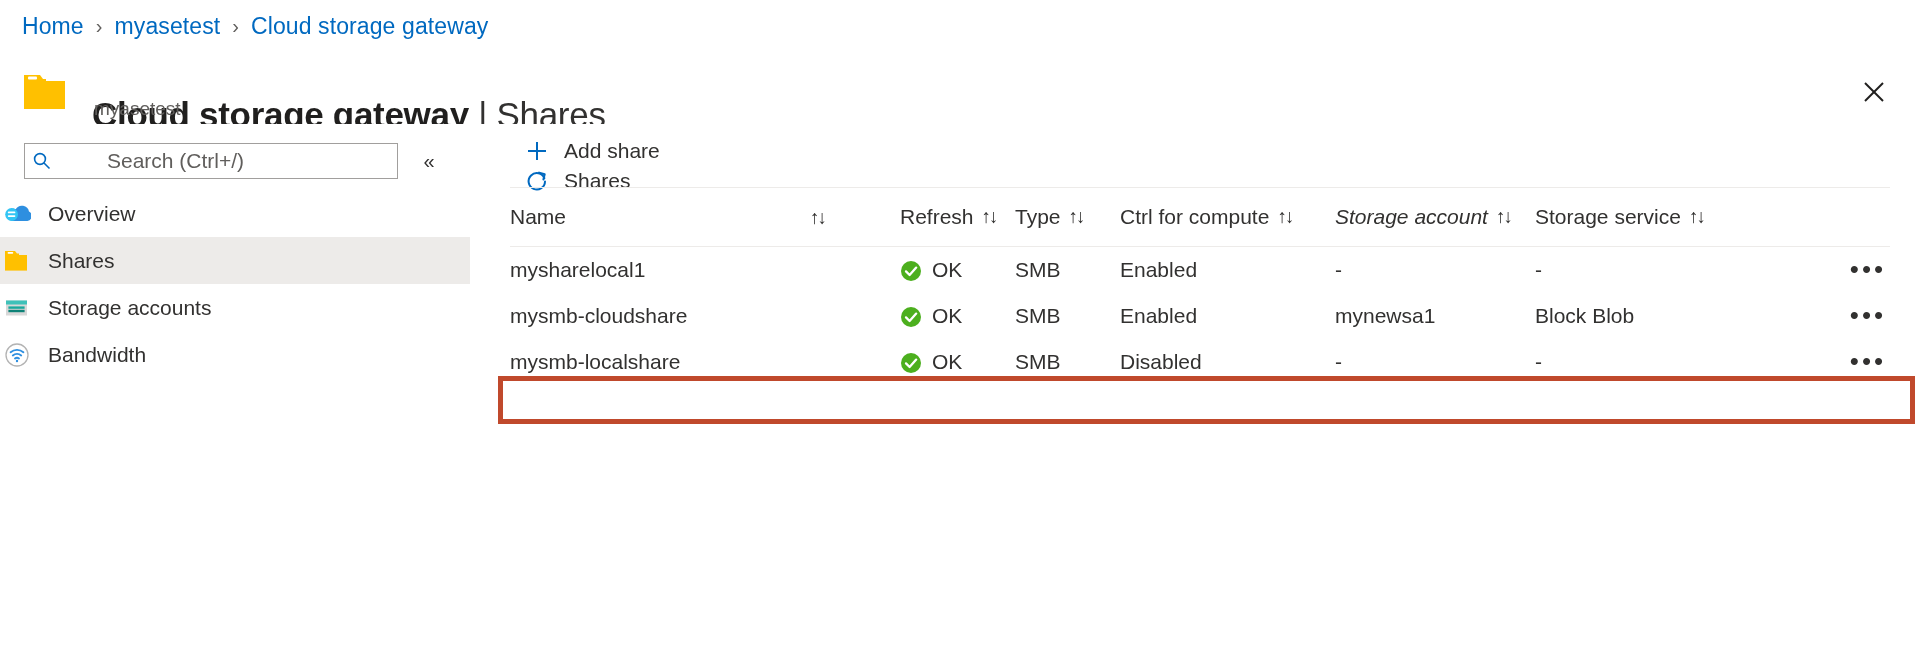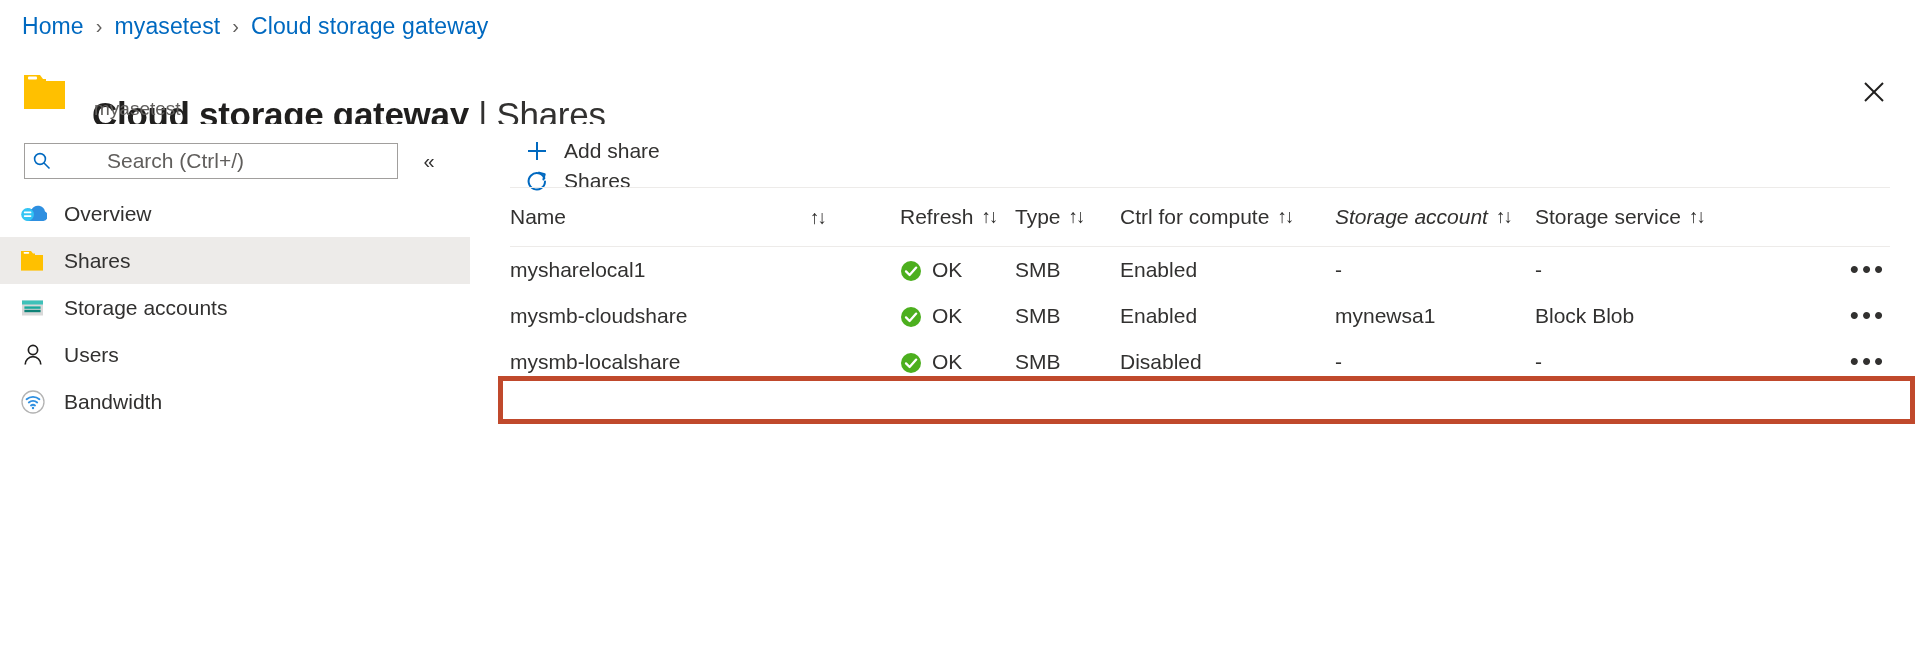--- a/index.html
+++ b/index.html
@@ -181,21 +181,21 @@
   .nav-list {
     position: absolute;
     left: 0;
     top: 66px;
     width: 470px;
   }
   .nav-item {
     display: flex;
     align-items: center;
     height: 47px;
-    padding-left: 16px;
+    padding-left: 0;
     box-sizing: border-box;
     cursor: pointer;
     position: relative;
   }
   .nav-item.selected { background: #edebe9; }
   .nav-icon {
     width: 34px;
     height: 30px;
     display: flex;
     align-items: center;
@@ -447,29 +447,20 @@
             <svg width="28" height="22" viewBox="0 0 28 22">
               <rect x="3" y="3.5" width="21" height="15" fill="#d8d8d8"></rect>
               <rect x="3" y="3.5" width="21" height="4" fill="#3fc1b9"></rect>
               <rect x="5.4" y="9.4" width="16.2" height="2.4" fill="#19a89c"></rect>
               <rect x="5.4" y="12.8" width="16.2" height="2.4" fill="#0e8277"></rect>
             </svg>
           </span>
           <span class="nav-label">Storage accounts</span>
         </div>
 
-        <div class="nav-item">
-          <span class="nav-icon">
-            <svg width="26" height="26" viewBox="0 0 26 26">
-              <circle cx="13" cy="8" r="4.6" fill="none" stroke="#201f1e" stroke-width="1.7"></circle>
-              <path d="M5.2 22.5 a7.8 7.8 0 0 1 15.6 0" fill="none" stroke="#201f1e" stroke-width="1.7"></path>
-            </svg>
-          </span>
-          <span class="nav-label">Users</span>
-        </div>
 
         <div class="nav-item">
           <span class="nav-icon">
             <svg width="26" height="26" viewBox="0 0 26 26">
               <circle cx="13" cy="13" r="11" fill="none" stroke="#b3b3b3" stroke-width="1.3"></circle>
               <path d="M6.6 10.2 a10 10 0 0 1 12.8 0" fill="none" stroke="#2e8fe0" stroke-width="1.9" stroke-linecap="round"></path>
               <path d="M8.8 13.4 a6.6 6.6 0 0 1 8.4 0" fill="none" stroke="#2e8fe0" stroke-width="1.9" stroke-linecap="round"></path>
               <path d="M11 16.5 a3.2 3.2 0 0 1 4 0" fill="none" stroke="#2e8fe0" stroke-width="1.9" stroke-linecap="round"></path>
               <circle cx="13" cy="19" r="1.2" fill="#2e8fe0"></circle>
             </svg>

